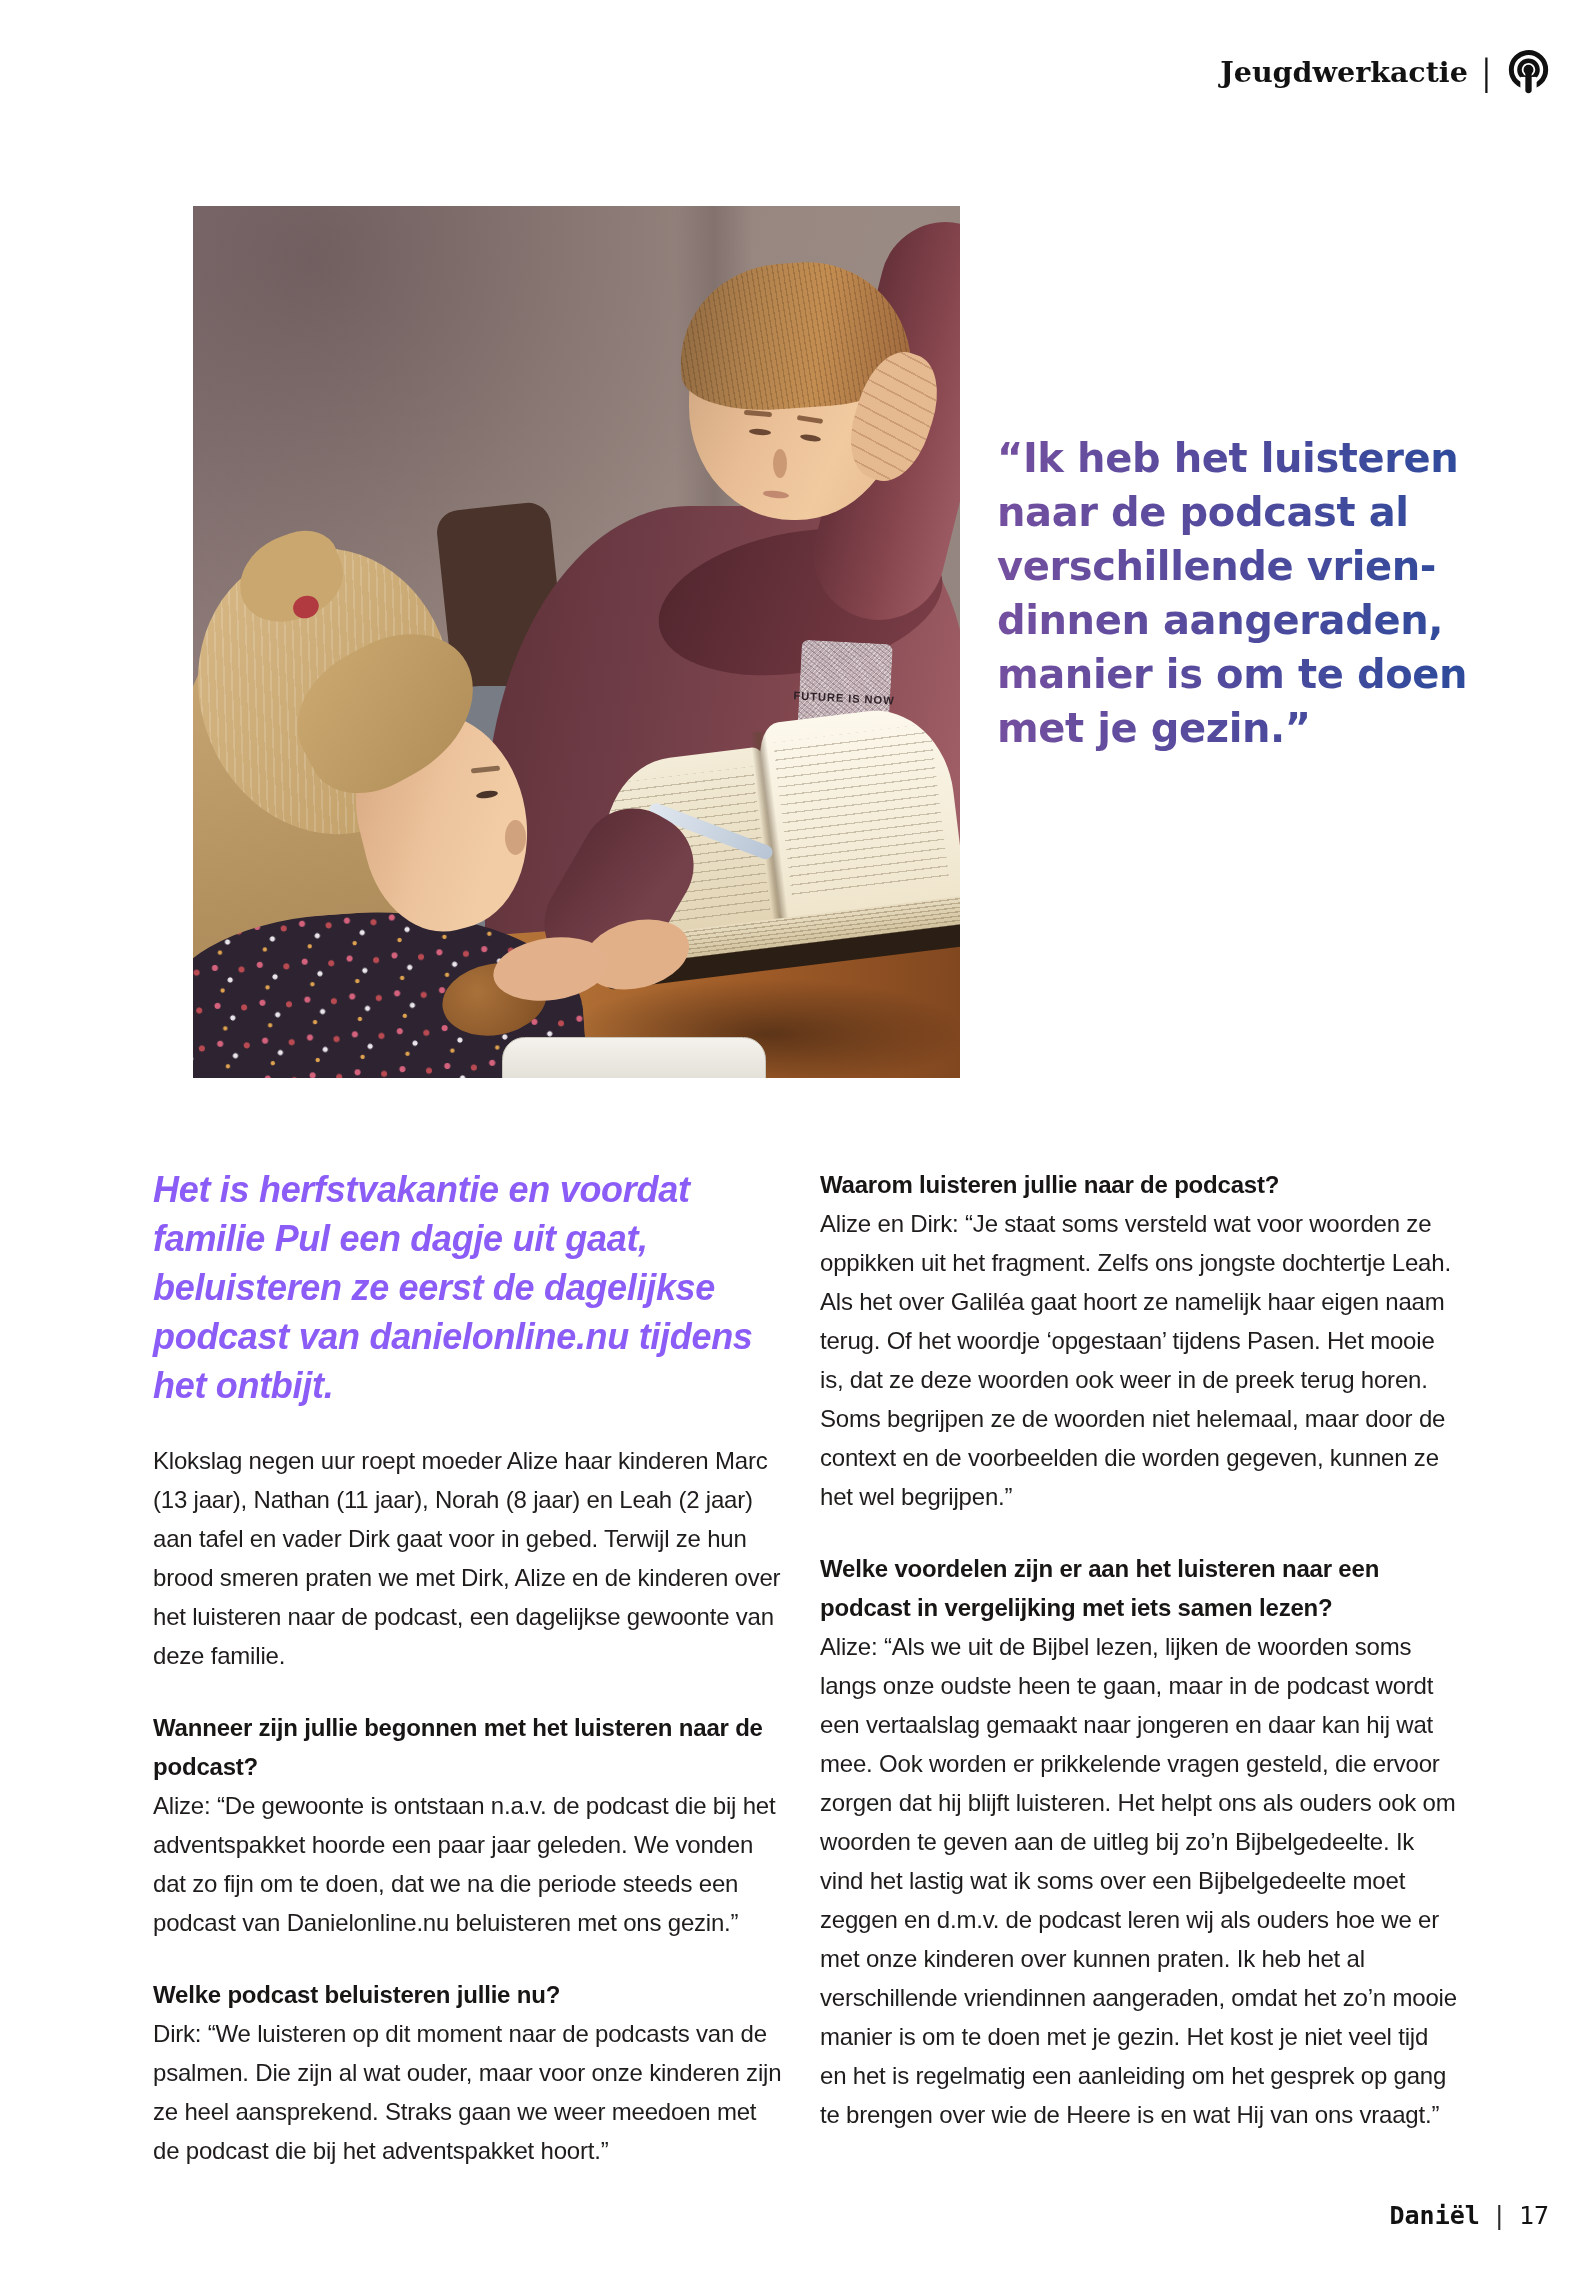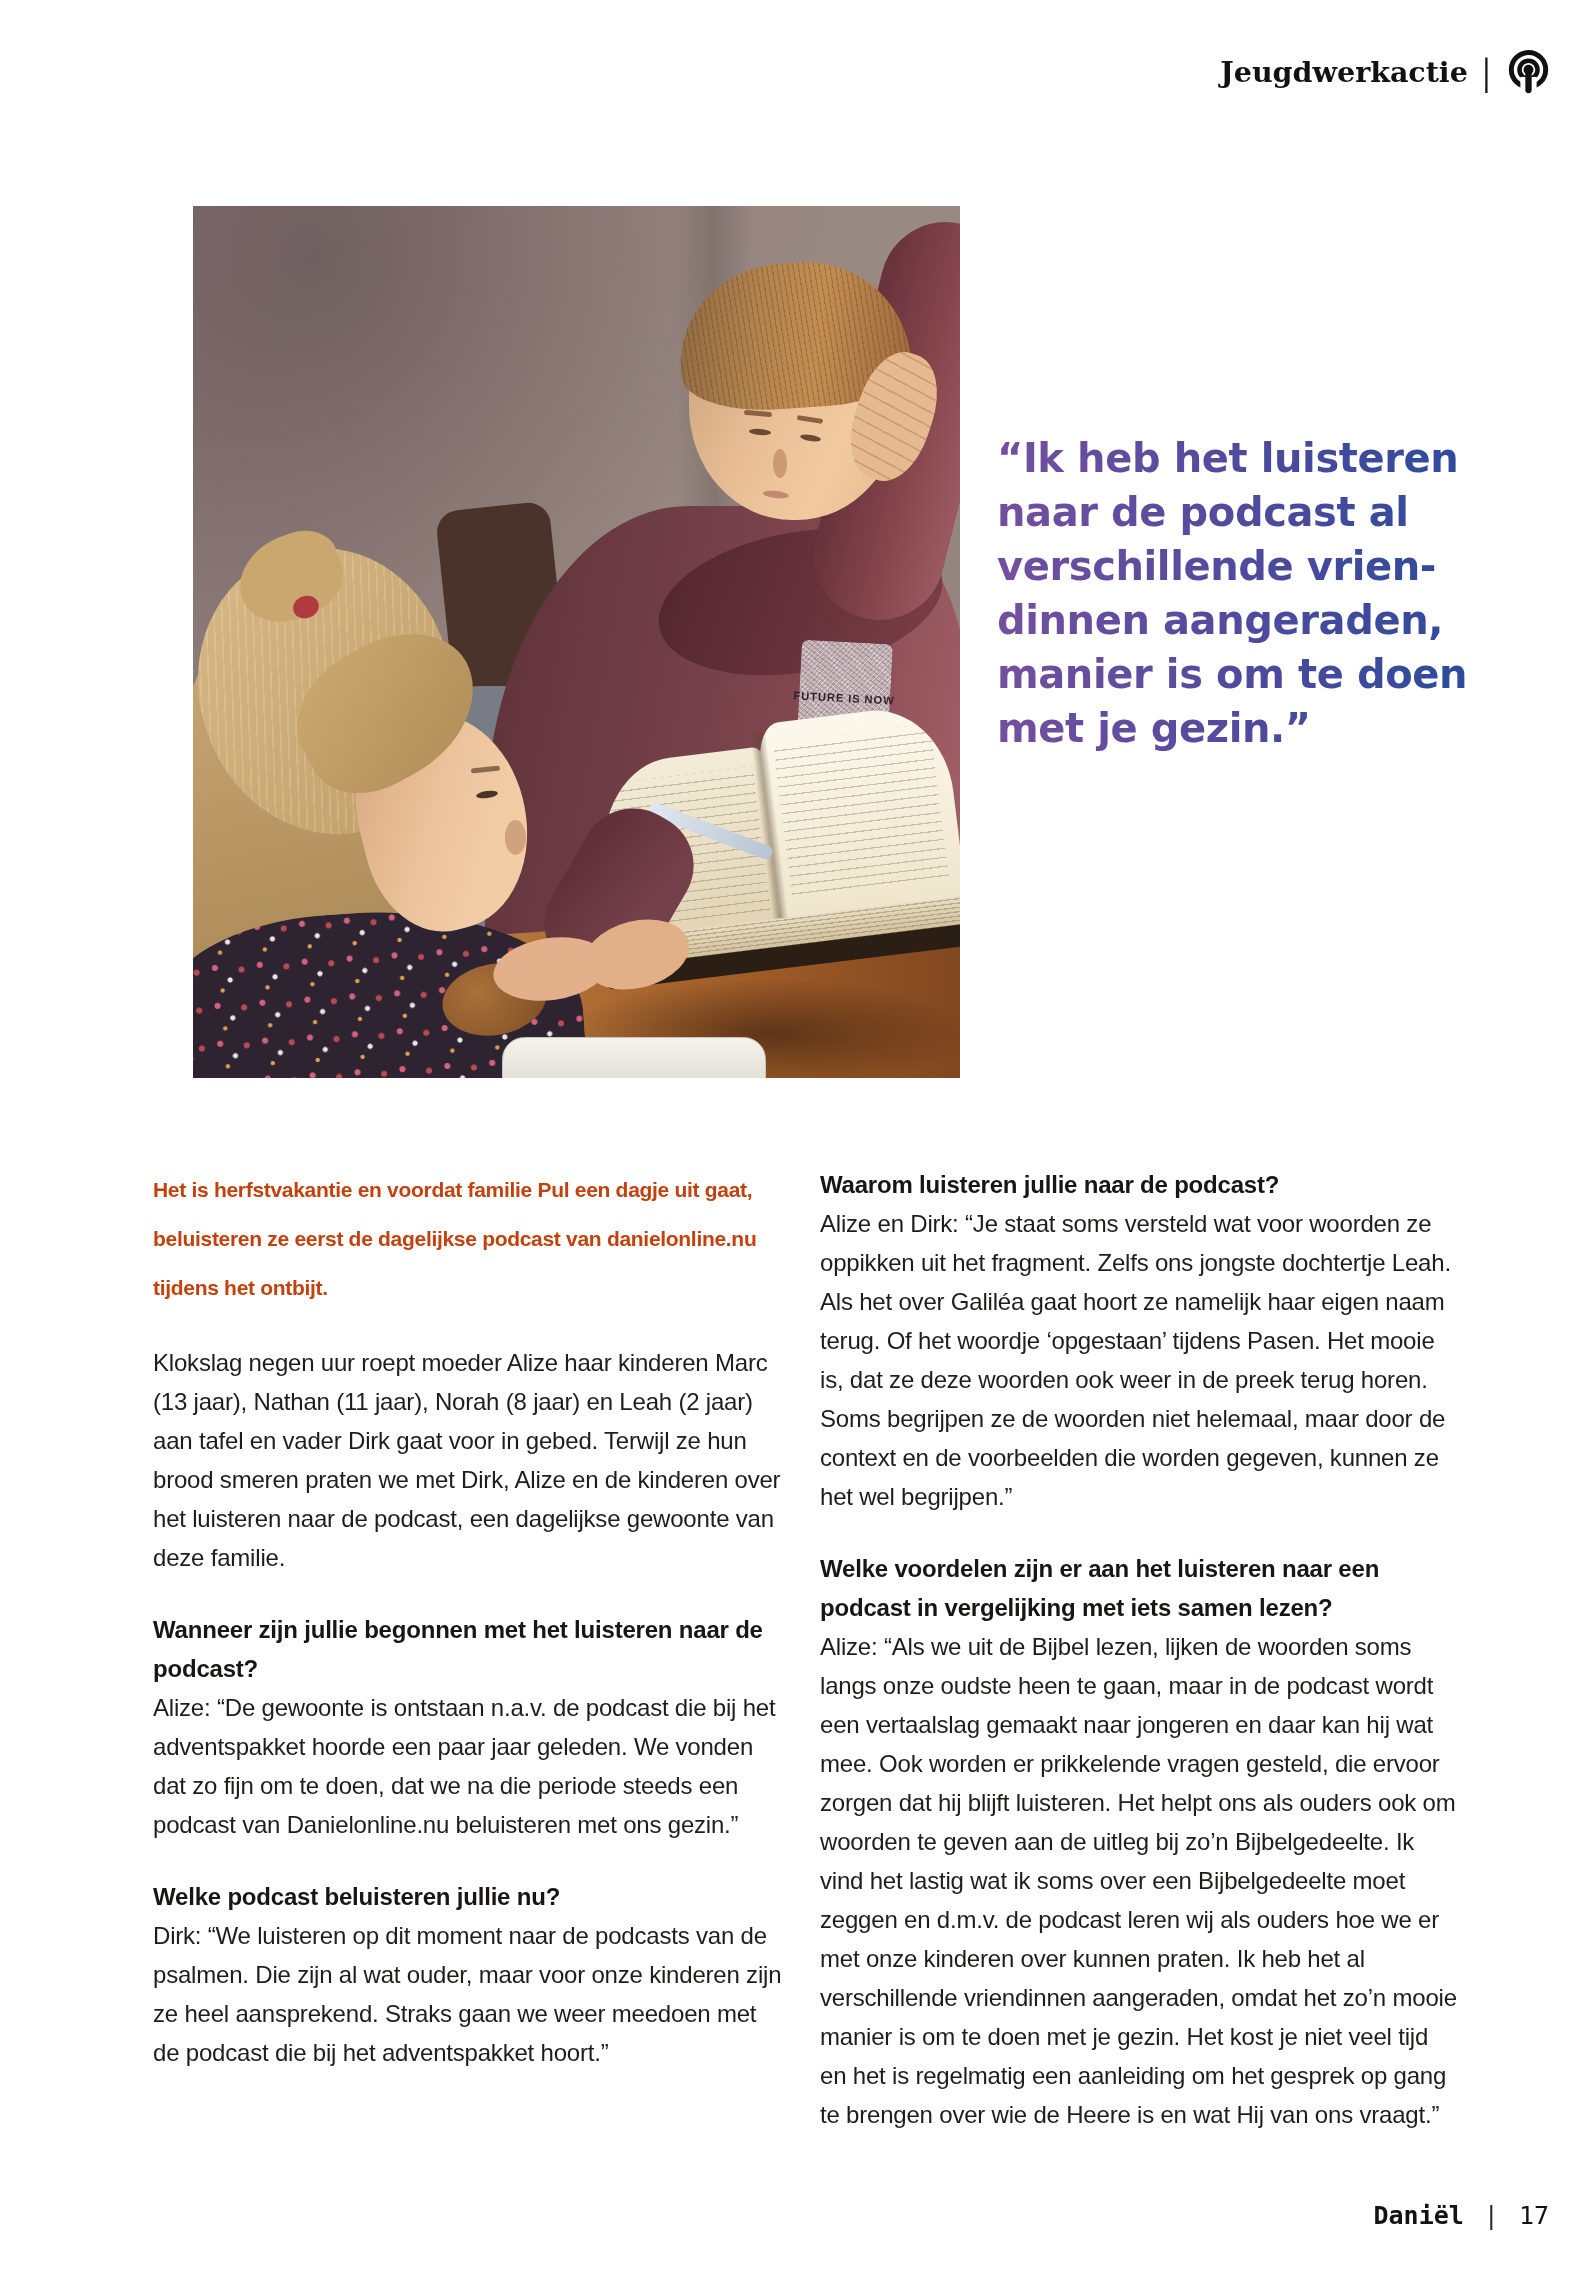--- a/index.html
+++ b/index.html
@@ -121,29 +121,29 @@
   @supports ((-webkit-background-clip:text) or (background-clip:text)){
     .pull-quote{background:linear-gradient(90deg,#744f9f 0%,#4d4a9d 48%,#2b4b9b 88%);
       -webkit-background-clip:text;background-clip:text;color:transparent;}
   }
   .quote-line{white-space:nowrap;}
 
   
   .col{position:absolute;top:1165px;color:#1e1d1b;}
   .col-left{left:153px;width:634px;}
   .col-right{left:820px;width:640px;}
-  .intro{margin:0 0 31px 0;font-weight:700;font-size:21px;line-height:49px;
-      letter-spacing:-0.3px;color:#c2410c;}
+  .intro{margin:0 0 31px 0;font-weight:700;font-size:36px;line-height:49px;
+      letter-spacing:-0.3px;color:#8b5cf6;font-style:italic;}
   .col p.body{margin:0 0 33px 0;font-size:24px;line-height:39px;letter-spacing:-0.2px;}
   .col p.body:last-child{margin-bottom:12px;}
   .col h3.question{margin:0;font-size:24px;line-height:39px;letter-spacing:-0.2px;
       font-weight:700;color:#171614;}
 
   
-  .page-footer{position:absolute;top:2201px;right:43px;display:flex;align-items:baseline;gap:20px;
+  .page-footer{position:absolute;top:2201px;right:43px;display:flex;align-items:baseline;gap:12px;
       font-family:"DejaVu Sans Mono",monospace;font-size:25px;color:#121212;}
   .footer-mag{font-weight:700;}
   .footer-sep{font-weight:400;color:#2a2a2a;}
   .footer-num{font-weight:400;}
 </style>
 </head>
 <body>
 
 <div class="page">
 

